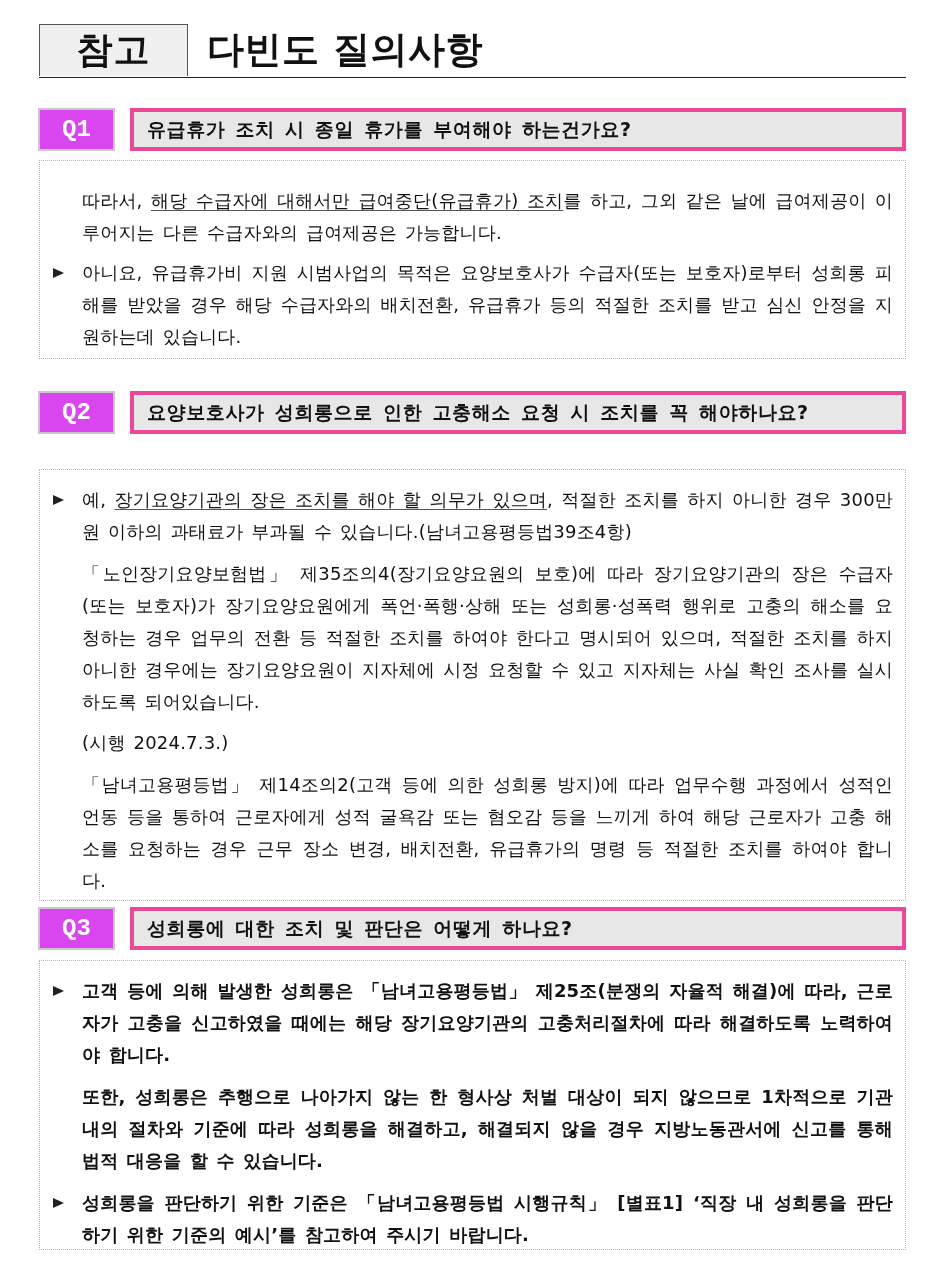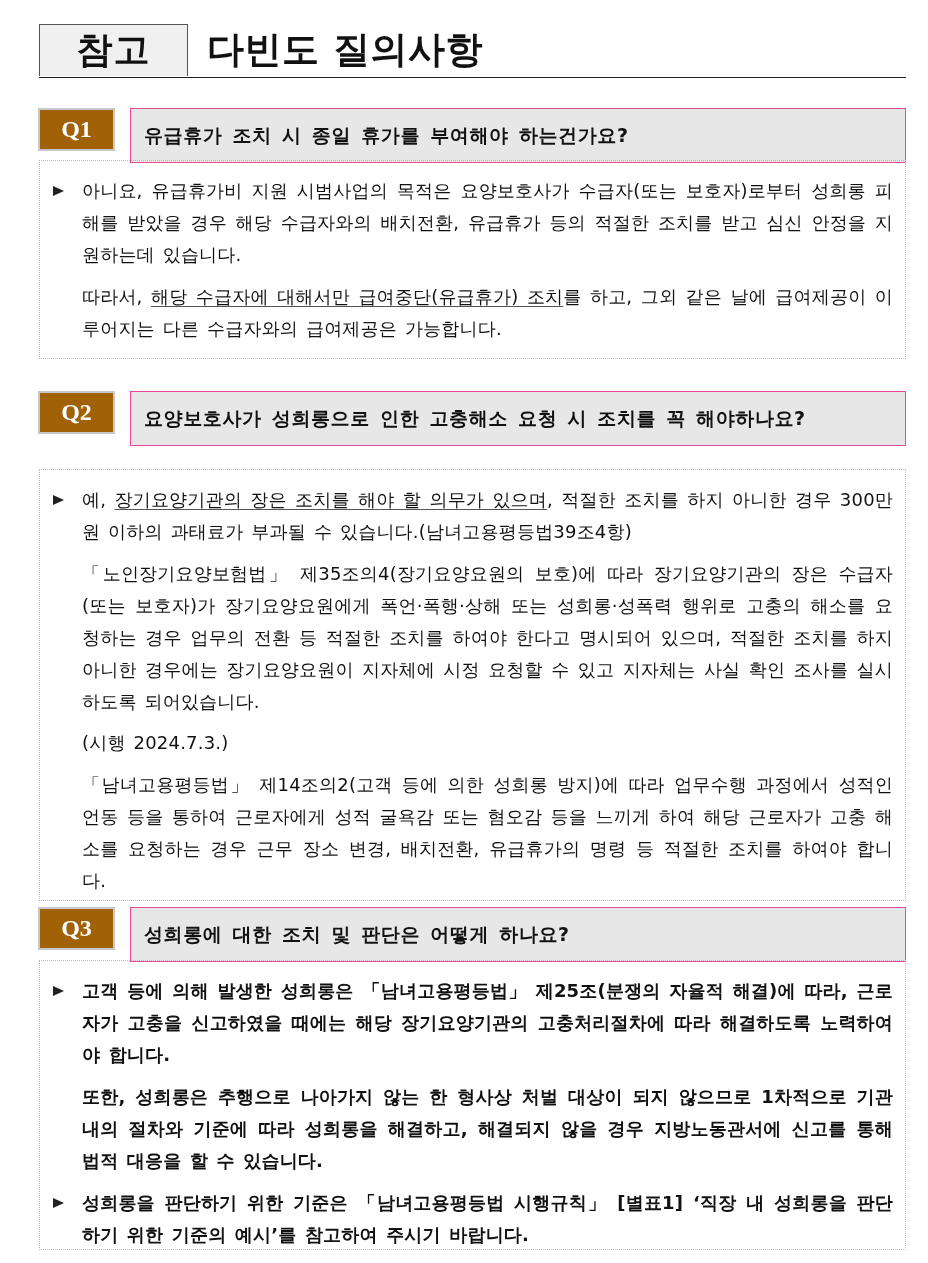--- a/index.html
+++ b/index.html
@@ -22,28 +22,28 @@
   .title-text {
     position: absolute; left: 168px; top: 0; height: 52px;
     display: flex; align-items: center;
     font-size: 37px; font-weight: bold; letter-spacing: 0.5px;
   }
   .q-header {
     position: absolute; left: 38px; width: 868px; height: 43px;
   }
   .q-badge {
     position: absolute; left: 0; top: 0; width: 77px; height: 43px;
-    background: #a16207; border: 2px solid #c8c8c8; box-sizing: border-box;
+    background: #d946ef; border: 2px solid #c8c8c8; box-sizing: border-box;
     color: #ffffff; font-size: 24px; font-weight: bold;
     display: flex; align-items: center; justify-content: center;
-    font-family: Liberation Serif, serif;
+    font-family: Liberation Mono, monospace;
   }
   .q-bar {
-    position: absolute; left: 92px; top: 0; right: 0; height: 55px;
-    background: #e7e7e7; border: 1px solid #ec4899; box-sizing: border-box;
+    position: absolute; left: 92px; top: 0; right: 0; height: 43px;
+    background: #e7e7e7; border: 4px solid #ec4899; box-sizing: border-box;
     display: flex; align-items: center; padding-left: 13px;
     font-size: 19px; font-weight: bold; letter-spacing: 0.6px; word-spacing: 3px;
     white-space: nowrap;
   }
   .content-box {
     position: absolute; left: 39px; width: 867px;
     border: 1px dotted #b9b9b9; box-sizing: border-box;
     padding: 14px 12px 12px 0;
   }
   .para {
@@ -67,26 +67,26 @@
 <div class="title-row">
   <div class="title-tag">참고</div>
   <div class="title-text">다빈도 질의사항</div>
 </div>
 
 <div class="q-header" style="top:108px;">
   <div class="q-badge">Q1</div>
   <div class="q-bar">유급휴가 조치 시 종일 휴가를 부여해야 하는건가요?</div>
 </div>
 <div class="content-box" style="top:160px; height:199px;">
+  <p class="para gap">
+    <span>따라서, </span><span class="u">해당 수급자에 대해서만 급여중단(유급휴가) 조치</span><span>를 하고, 그외 같은 날에 급여제공이 이루어지는 다른 수급자와의 급여제공은 가능합니다.</span>
+  </p>
   <p class="para">
     <span class="bullet-icon"></span>
     <span>아니요, 유급휴가비 지원 시범사업의 목적은 요양보호사가 수급자(또는 보호자)로부터 성희롱 피해를 받았을 경우 해당 수급자와의 배치전환, 유급휴가 등의 적절한 조치를 받고 심신 안정을 지원하는데 있습니다.</span>
-  </p>
-  <p class="para gap">
-    <span>따라서, </span><span class="u">해당 수급자에 대해서만 급여중단(유급휴가) 조치</span><span>를 하고, 그외 같은 날에 급여제공이 이루어지는 다른 수급자와의 급여제공은 가능합니다.</span>
   </p>
 </div>
 
 <div class="q-header" style="top:391px;">
   <div class="q-badge">Q2</div>
   <div class="q-bar">요양보호사가 성희롱으로 인한 고충해소 요청 시 조치를 꼭 해야하나요?</div>
 </div>
 <div class="content-box" style="top:469px; height:432px;">
   <p class="para">
     <span class="bullet-icon"></span>

